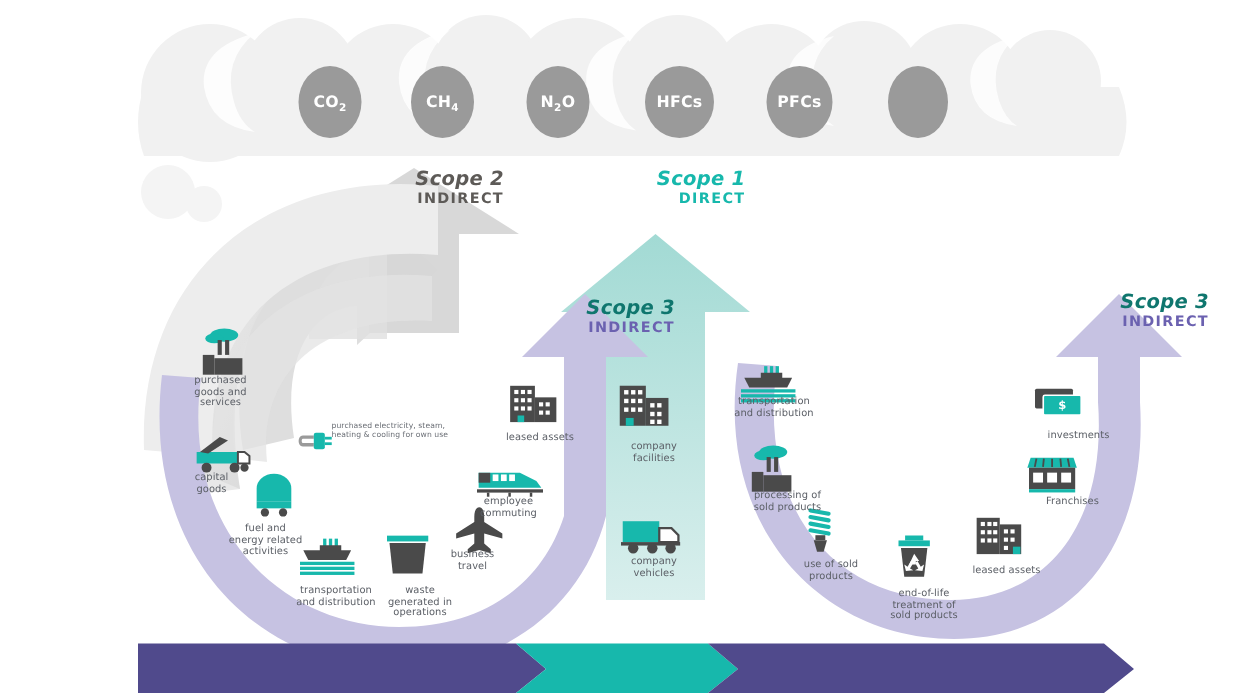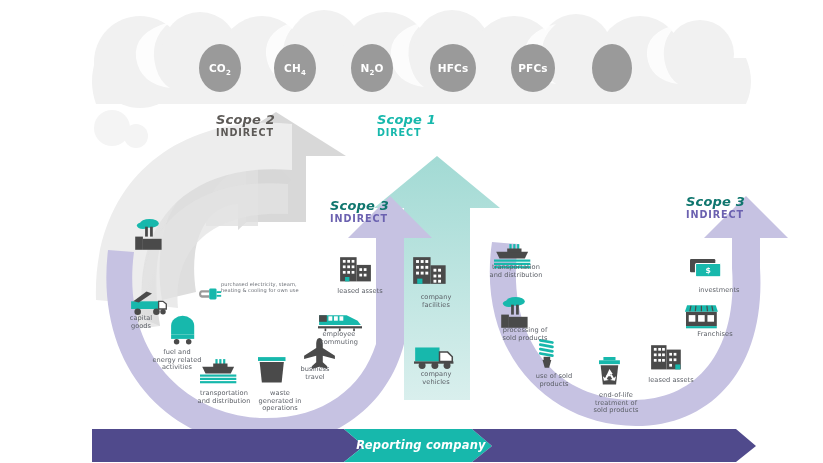--- a/index.html
+++ b/index.html
@@ -6,21 +6,21 @@
   body{width:823px;height:463px;position:relative;overflow:hidden;
        font-family:"DejaVu Sans","Liberation Sans",sans-serif;}
   #stage{position:absolute;left:0;top:0;width:823px;height:463px;}
   svg#scene{position:absolute;left:0;top:0;width:823px;height:463px;}
 
   .lbl{position:absolute;text-align:center;color:#5b5f66;
        font-size:6.6px;line-height:7.6px;letter-spacing:.05px;
        font-family:"DejaVu Sans","Liberation Sans",sans-serif;}
   .lbl.tiny{font-size:5.1px;line-height:6.1px;text-align:left;color:#6b6f76;}
 
-  .scope{position:absolute;text-align:left;}
+  .scope{position:absolute;text-align:right;}
   .scope .s1{font-style:italic;font-weight:bold;font-size:13px;letter-spacing:.2px;}
   .scope .s2{font-weight:bold;font-size:9.6px;letter-spacing:.9px;}
   .scope.g .s1{color:#5d5a57;}
   .scope.g .s2{color:#5d5a57;}
   .scope.t .s1{color:#17b8ac;}
   .scope.t .s2{color:#17b8ac;}
   .scope.p .s1{color:#0f766e;}
   .scope.p .s2{color:#6b61b0;}
 
   .gas{position:absolute;color:#ffffff;font-weight:bold;font-size:10.5px;
@@ -382,20 +382,21 @@
 </div>
 <div class="scope p" style="left:330px;top:198px;width:120px;">
   <div class="s1">Scope 3</div>
   <div class="s2">INDIRECT</div>
 </div>
 <div class="scope p" style="left:686px;top:194px;width:120px;">
   <div class="s1">Scope 3</div>
   <div class="s2">INDIRECT</div>
 </div>
 
+<div class="lbl" style="left:110px;top:250px;width:74px;">purchased<br>goods and<br>services</div>
 <div class="lbl" style="left:112px;top:315px;width:58px;">capital<br>goods</div>
 <div class="lbl" style="left:140px;top:349px;width:74px;">fuel and<br>energy related<br>activities</div>
 <div class="lbl" style="left:182px;top:390px;width:84px;">transportation<br>and distribution</div>
 <div class="lbl" style="left:246px;top:390px;width:68px;">waste<br>generated in<br>operations</div>
 <div class="lbl" style="left:289px;top:366px;width:52px;">business<br>travel</div>
 <div class="lbl" style="left:309px;top:331px;width:60px;">employee<br>commuting</div>
 <div class="lbl" style="left:326px;top:288px;width:68px;">leased assets</div>
 
 <div class="lbl tiny" style="left:221px;top:281px;width:100px;">purchased electricity, steam,<br>heating &amp; cooling for own use</div>
 
@@ -403,15 +404,14 @@
 <div class="lbl" style="left:404px;top:371px;width:64px;">company<br>vehicles</div>
 
 <div class="lbl" style="left:474px;top:264px;width:84px;">transportation<br>and distribution</div>
 <div class="lbl" style="left:487px;top:327px;width:76px;">processing of<br>sold products</div>
 <div class="lbl" style="left:523px;top:373px;width:62px;">use of sold<br>products</div>
 <div class="lbl" style="left:580px;top:392px;width:72px;">end-of-life<br>treatment of<br>sold products</div>
 <div class="lbl" style="left:637px;top:377px;width:68px;">leased assets</div>
 <div class="lbl" style="left:684px;top:331px;width:62px;">Franchises</div>
 <div class="lbl" style="left:685px;top:287px;width:68px;">investments</div>
 
-<div class="band" style="left:356px;top:438px;width:130px;">Reporting company</div>
 
 </div>
 
 </body></html>

